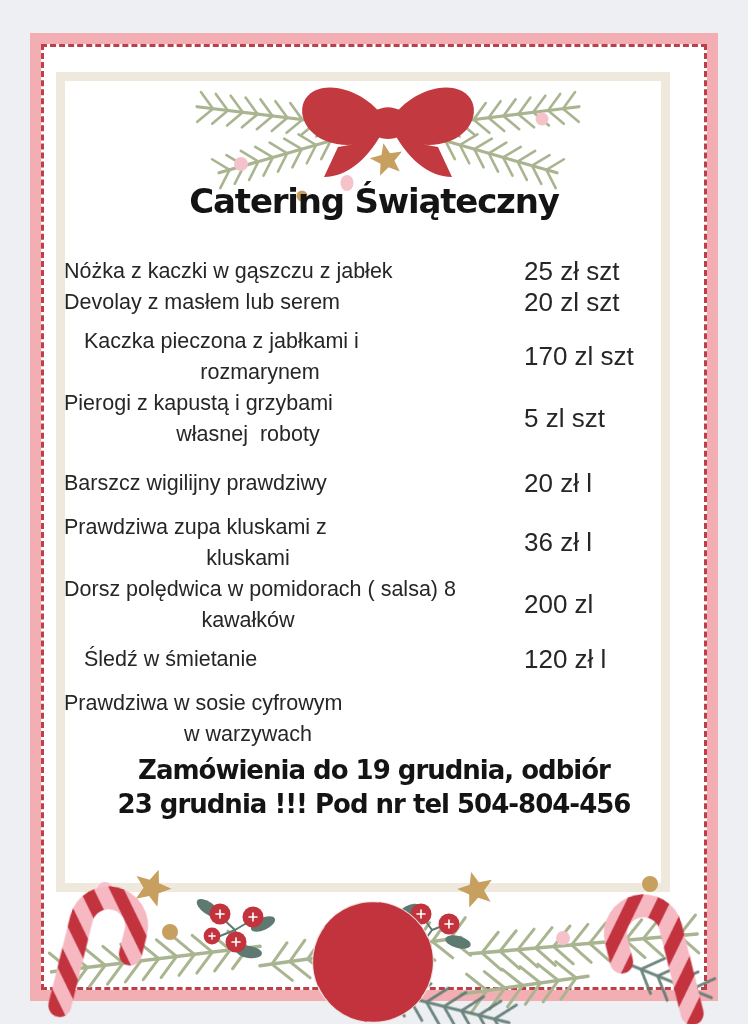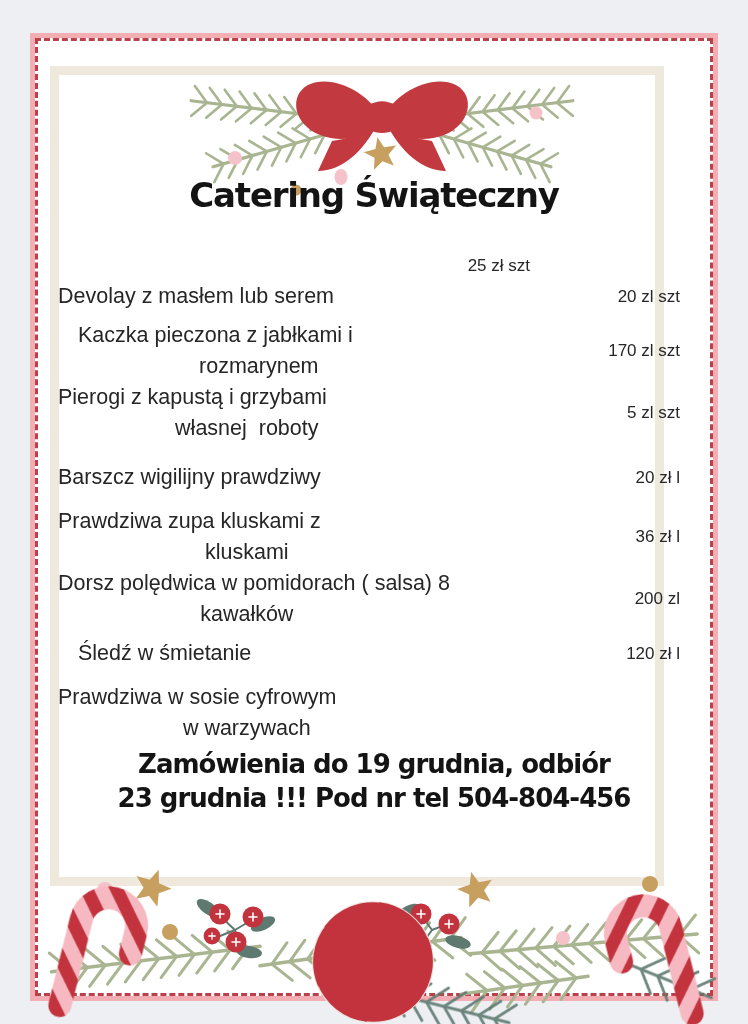--- a/index.html
+++ b/index.html
@@ -4,21 +4,21 @@
 <style>
   html,body{margin:0;padding:0;}
   body{
     width:748px;height:1024px;overflow:hidden;position:relative;
     background:#edeff3;
     font-family:"Liberation Sans", sans-serif;
     color:#232323;
   }
   .poster{
     position:absolute;left:30px;top:33px;width:688px;height:968px;
-    background:#f3aeb3;box-sizing:border-box;padding:5px;
+    background:#f3aeb3;box-sizing:border-box;padding:11px;
   }
   .dashed{
     position:relative;width:100%;height:100%;box-sizing:border-box;
     border:3px dashed #bb4049;background:#ffffff;
   }
   .cream-frame{
     position:absolute;left:12px;top:25px;width:596px;height:802px;
     border:9px solid #efe9dd;pointer-events:none;
   }
   .top-deco{position:absolute;left:0;top:30px;width:688px;height:150px;pointer-events:none;}
@@ -30,21 +30,21 @@
     font-size:34px;font-weight:bold;letter-spacing:-1.2px;color:#141414;
     line-height:1.2;
   }
   .menu{margin-top:34px;padding:0 30px 0 20px;}
   .row{
     display:grid;grid-template-columns:1fr 150px;align-items:center;
     font-size:21.5px;line-height:31px;color:#262626;
   }
   .dish .l2{text-align:center;width:80%;white-space:pre-wrap;}
   .dish .l2:empty{display:none;}
-  .price{text-align:right;font-size:17px;}
+  .price{text-align:left;font-size:26px;}
   .gap-sm{margin-top:8px;margin-left:20px;}
   .gap-md{margin-top:13px;}
   .gap-lg{margin-top:18px;}
   .footer{
     margin-top:3px;text-align:center;
     font-family:"DejaVu Sans", sans-serif;font-weight:bold;
     font-size:26px;letter-spacing:-1px;color:#141414;line-height:1.32;
   }
 </style>
 </head>
@@ -152,20 +152,23 @@
         <ellipse cx="303" cy="106" rx="6.5" ry="8" fill="#f5c2ca"></ellipse>
         <circle cx="258" cy="119" r="5.5" fill="#c79f5e"></circle>
       </g>
     </svg>
 
     <div class="content">
       <h1 class="title">Catering Świąteczny</h1>
 
       <div class="menu">
         <div class="row">
+          <div class="dish">
+              <div class="l1">Nóżka z kaczki w gąszczu z jabłek</div>
+            </div>
           <div class="price">25 zł szt</div>
         </div>
         <div class="row">
           <div class="dish">
               <div class="l1">Devolay z masłem lub serem</div>
             </div>
           <div class="price">20 zl szt</div>
         </div>
         <div class="row gap-sm">
           <div class="dish">

